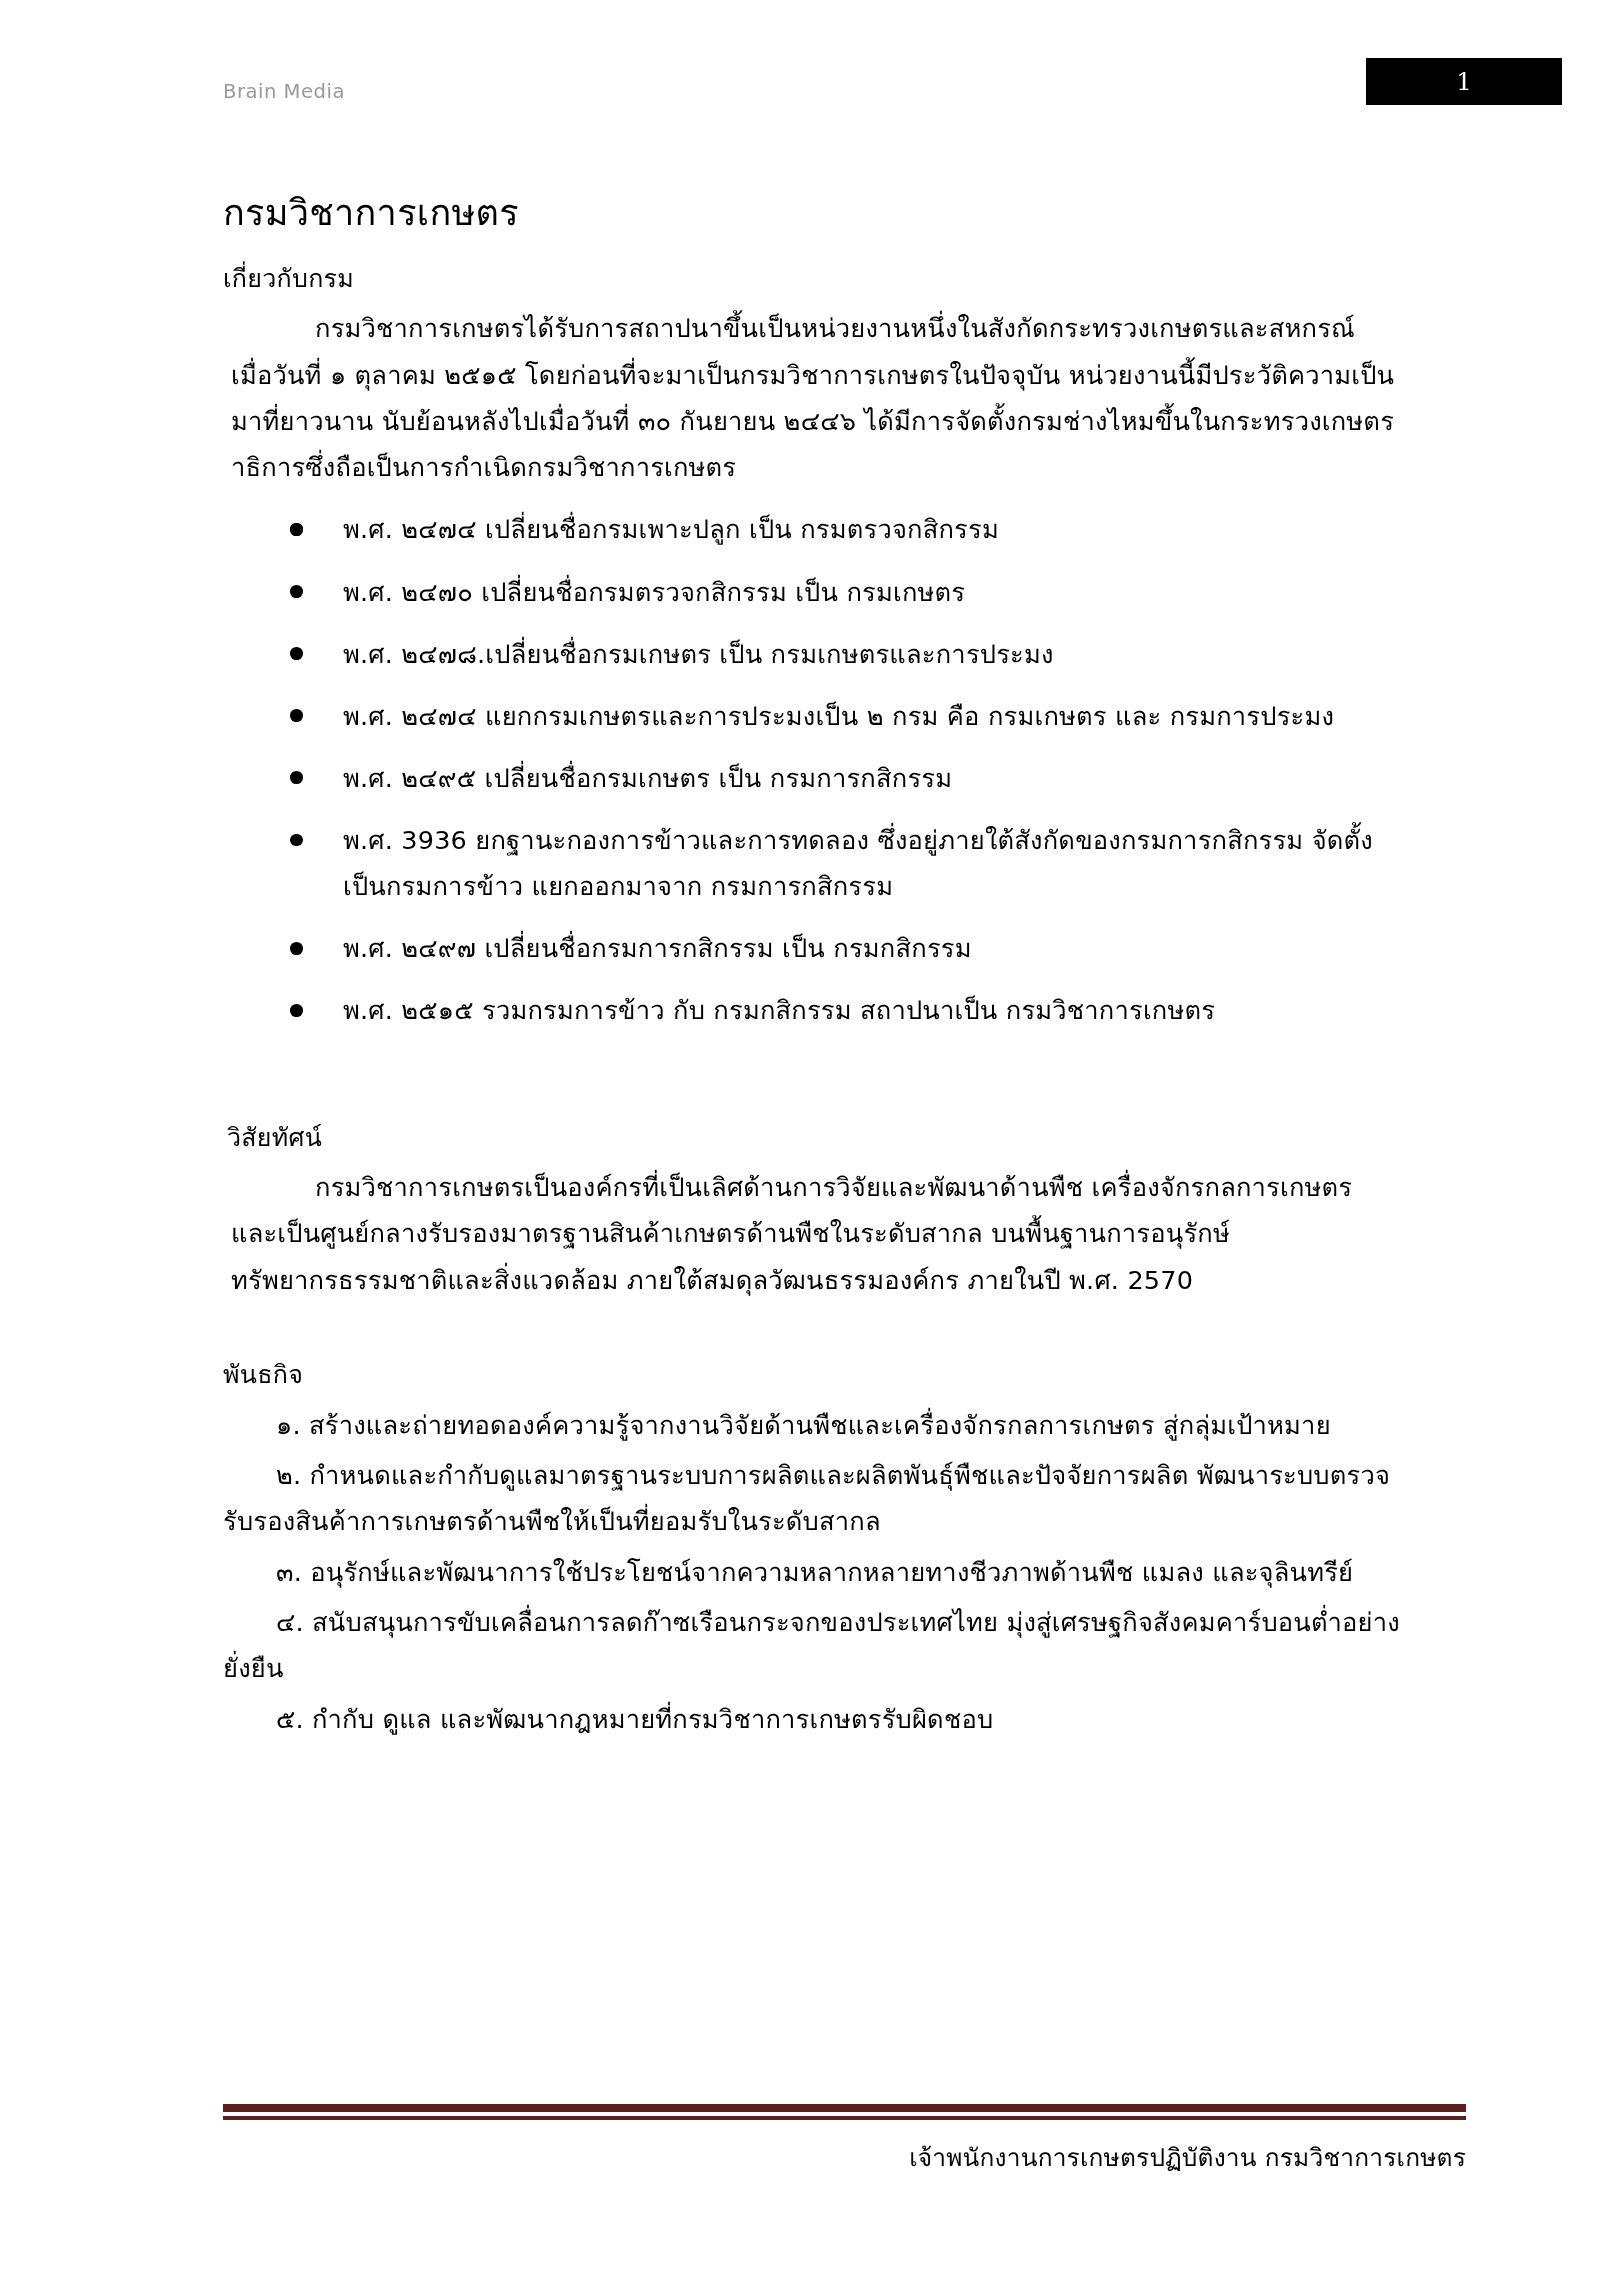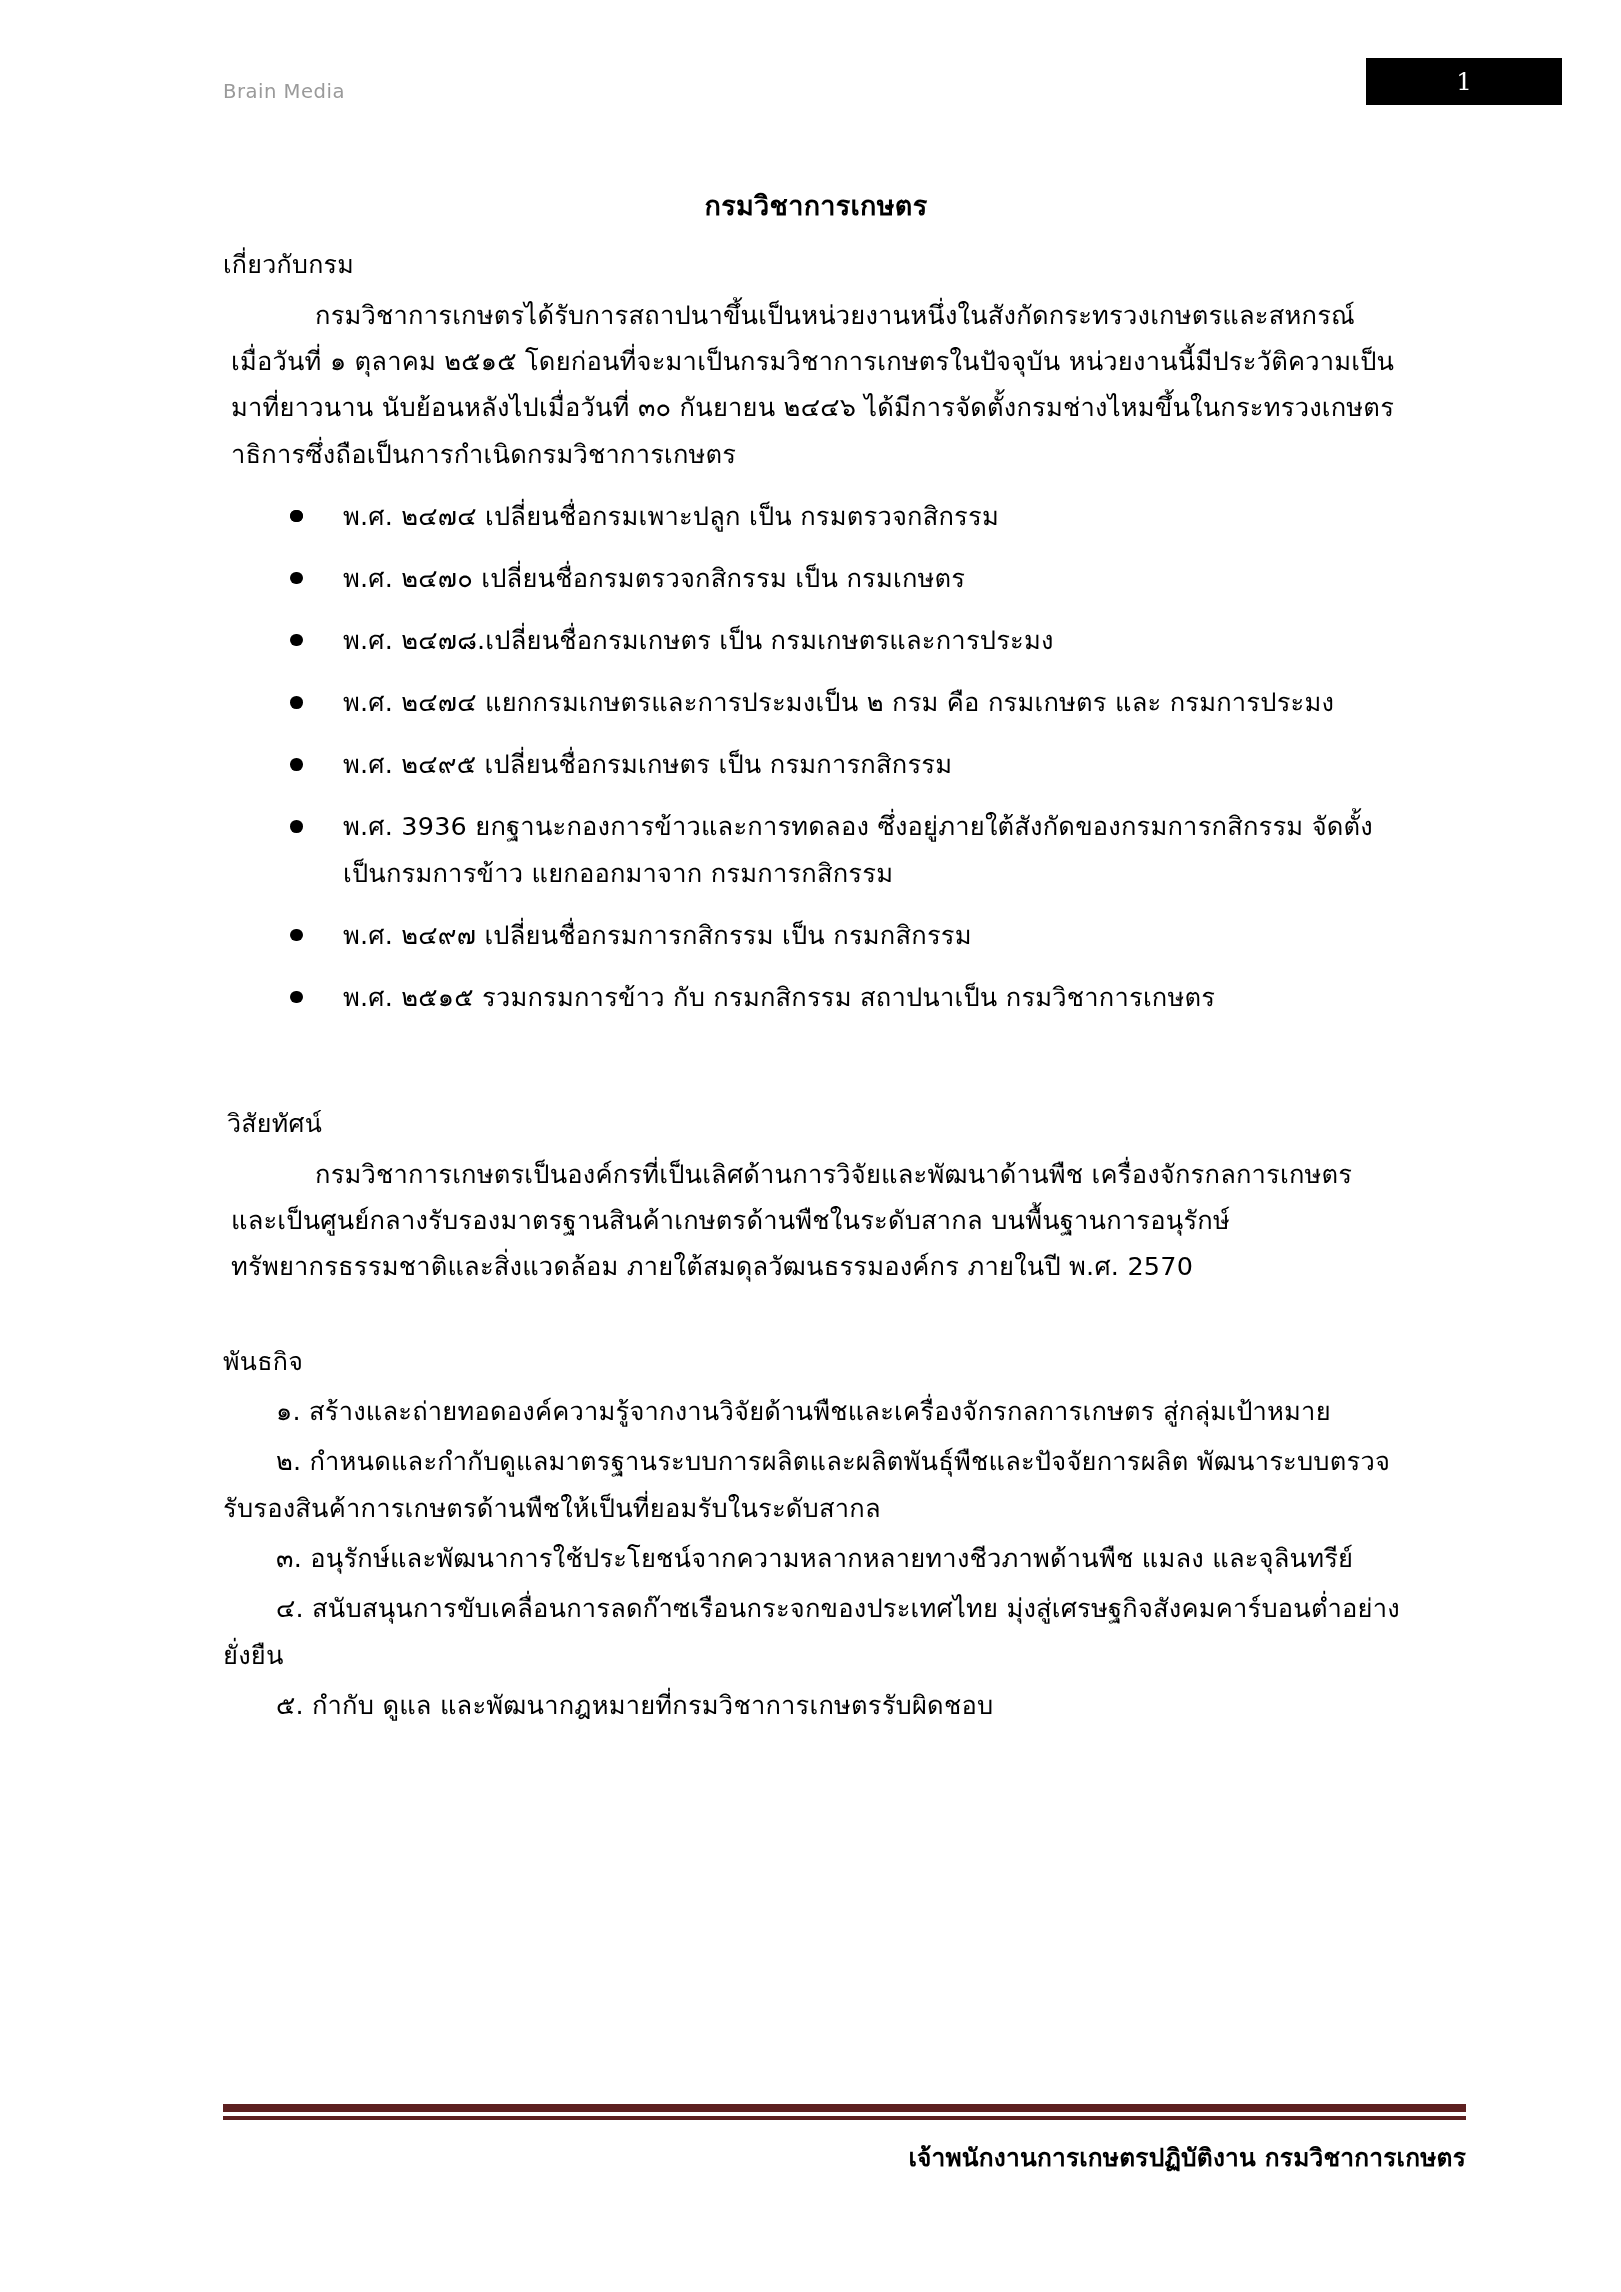--- a/index.html
+++ b/index.html
@@ -60,23 +60,23 @@
 
   
   .content {
     position: absolute;
     left: 223px;
     top: 186px;
     width: 1186px;
   }
 
   .doc-title {
-    text-align: center;
-    font-size: 27px;
-    font-weight: bold;
+    text-align: left;
+    font-size: 36px;
+    font-weight: normal;
     line-height: 1.5;
     margin: 0 0 19.6px 0;
     letter-spacing: 0.3px;
   }
 
   .section-heading {
     font-size: 25px;
     font-weight: normal;
     line-height: 1.5;
     margin: 0 0 7.8px 0;
@@ -142,21 +142,20 @@
 
   .spacer-lg { height: 69px; }
   .spacer-md { height: 45px; }
 
   
   .page-footer {
     position: absolute;
     left: 223px;
     right: 155px;
     bottom: 116px;
-    font-weight: bold;
   }
 
   .footer-rule-thick {
     height: 8.8px;
     background: #5d2020;
     width: 100%;
   }
 
   .footer-rule-gap {
     height: 3.9px;

